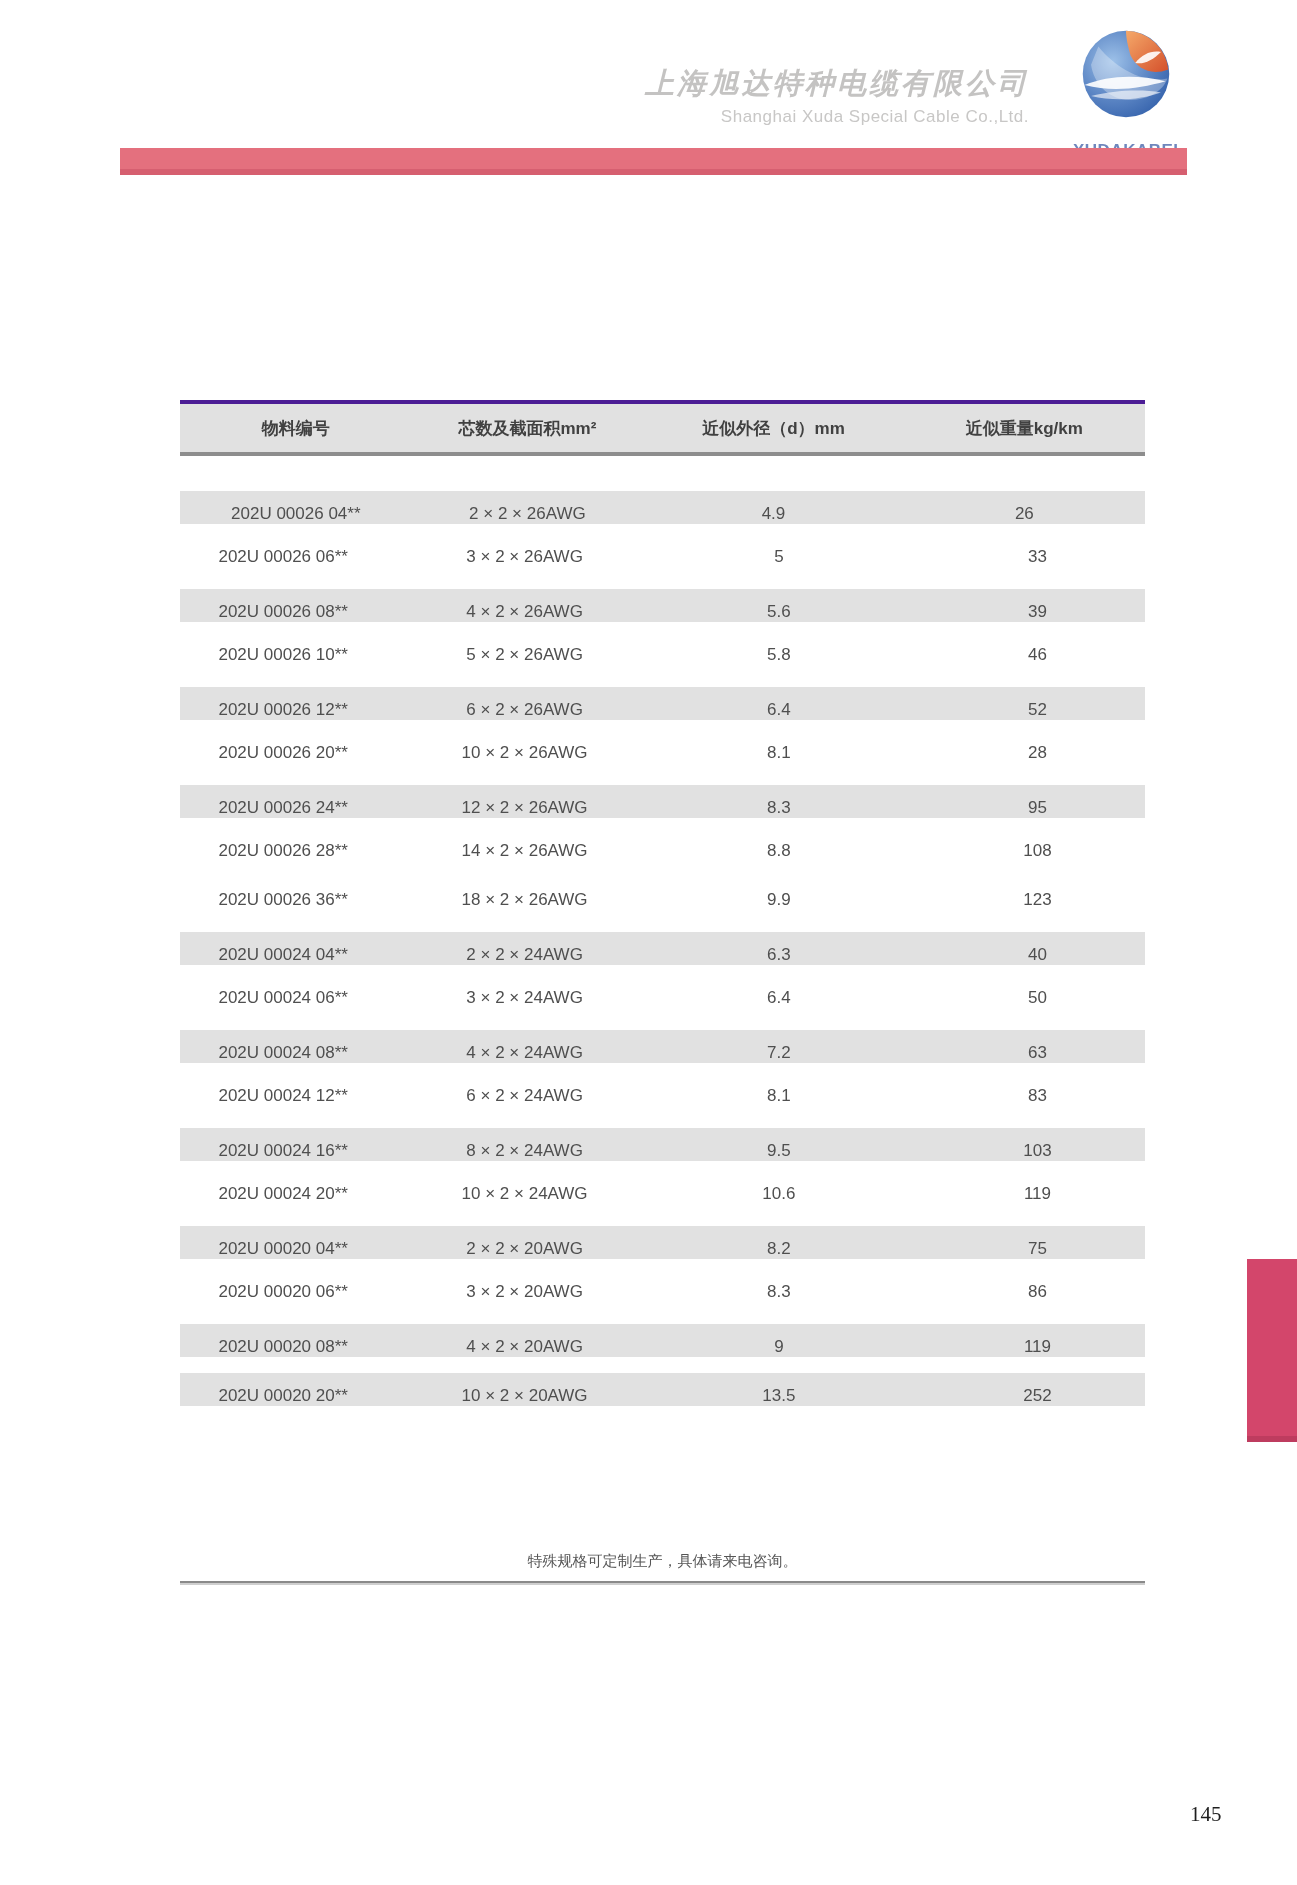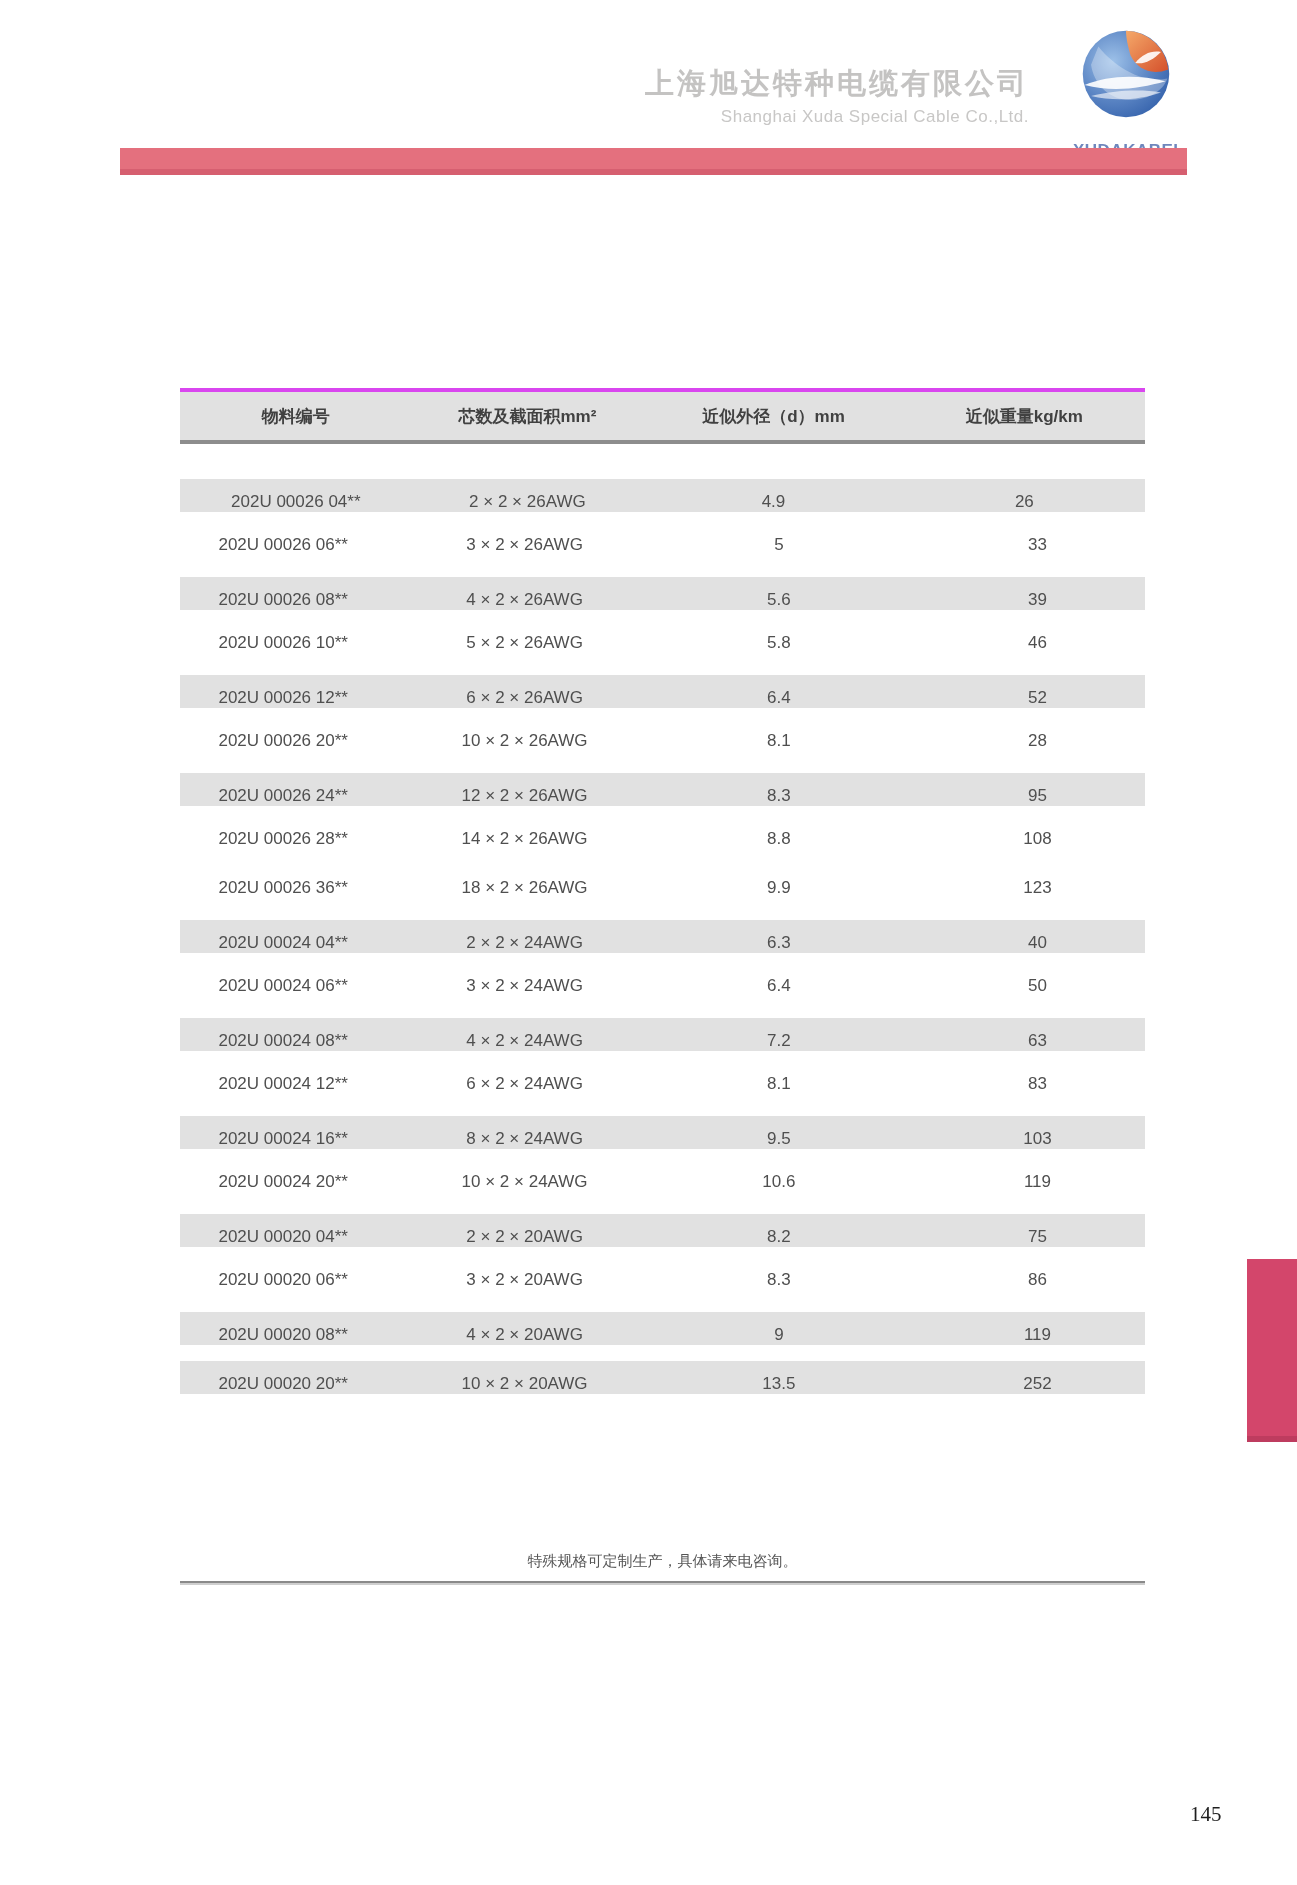--- a/index.html
+++ b/index.html
@@ -3,39 +3,39 @@
 <meta charset="utf-8">
 <style>
   html,body{margin:0;padding:0;background:#ffffff;}
   .page{
     position:relative;width:1297px;height:1885px;background:#ffffff;overflow:hidden;
     font-family:"Liberation Sans","DejaVu Sans",sans-serif;
   }
   
   .company-zh{
     position:absolute;top:64px;right:268px;
-    font-size:29px;font-weight:bold;letter-spacing:3px;color:#c4c3c2;white-space:nowrap;
+    font-size:29px;font-weight:bold;letter-spacing:3px;color:#c4c3c2;white-space:nowrap;font-style:italic;
   }
   .company-en{
     position:absolute;top:107px;right:268px;
     font-size:17px;color:#c8c7c6;letter-spacing:.5px;white-space:nowrap;
   }
   .logo{position:absolute;left:1073px;top:28px;width:106px;text-align:center;}
   .logo-word{margin-top:17px;font-size:17px;font-weight:bold;color:#6f87bd;letter-spacing:.5px;}
   
   .banner{
     position:absolute;left:120px;top:148px;width:1067px;height:21px;
     background:#e4707e;border-bottom:6px solid #d65f70;
   }
   
   .spec-table{position:absolute;left:180px;top:388px;width:965px;}
   .thead{
     height:48px;background:#e1e1e1;
-    border-top:4px solid #d946ef;border-bottom:4px solid #8d8d8d;
-    display:flex;align-items:center;color:#414141;font-size:17px;font-weight:bold;
+    border-top:4px solid #4c1d95;border-bottom:4px solid #8d8d8d;
+    display:flex;align-items:center;color:#414141;font-size:17px;font-weight:bold;margin-top:12px;
   }
   .col{text-align:center;}
   .c0{width:24%;}.c1{width:24%;}.c2{width:27%;}.c3{width:25%;}
   .tbody{margin-top:35px;}
   .row{display:flex;align-items:center;height:33px;color:#4f4f4f;font-size:17px;}
   .row + .row{margin-top:16px;gap:35px;}
   .row.shaded{background:#e1e1e1;align-items:flex-end;}
   
   .note{position:absolute;left:180px;top:1552px;width:965px;text-align:center;font-size:15px;color:#555555;}
   .rule{position:absolute;left:180px;top:1581px;width:965px;height:4px;

